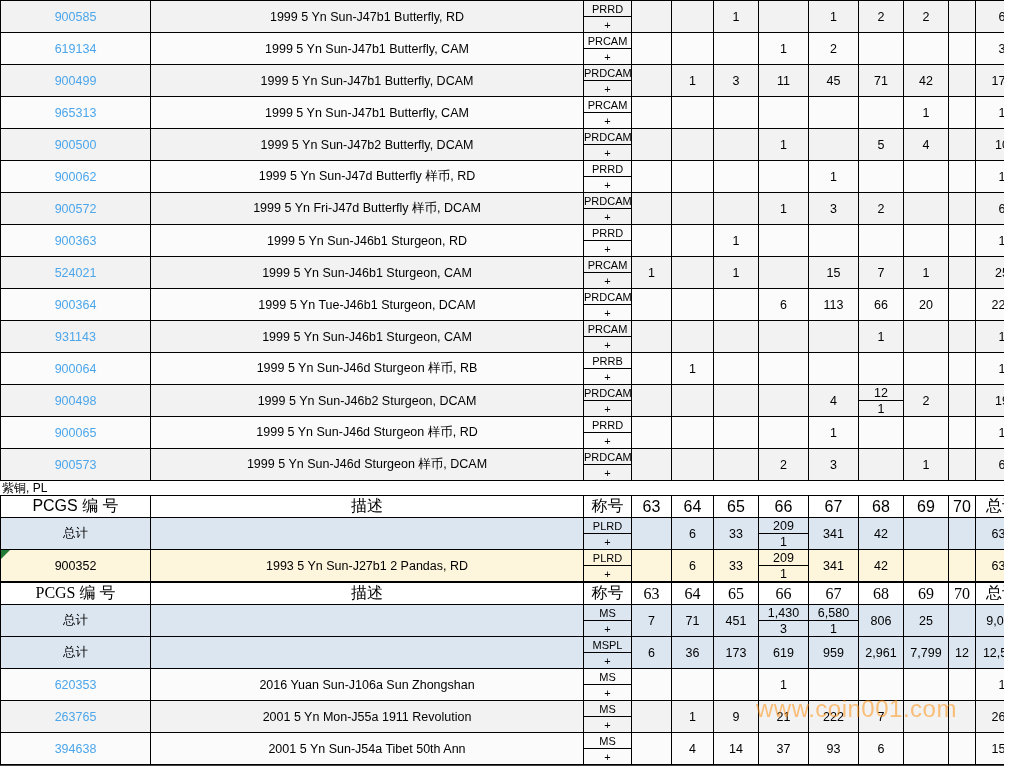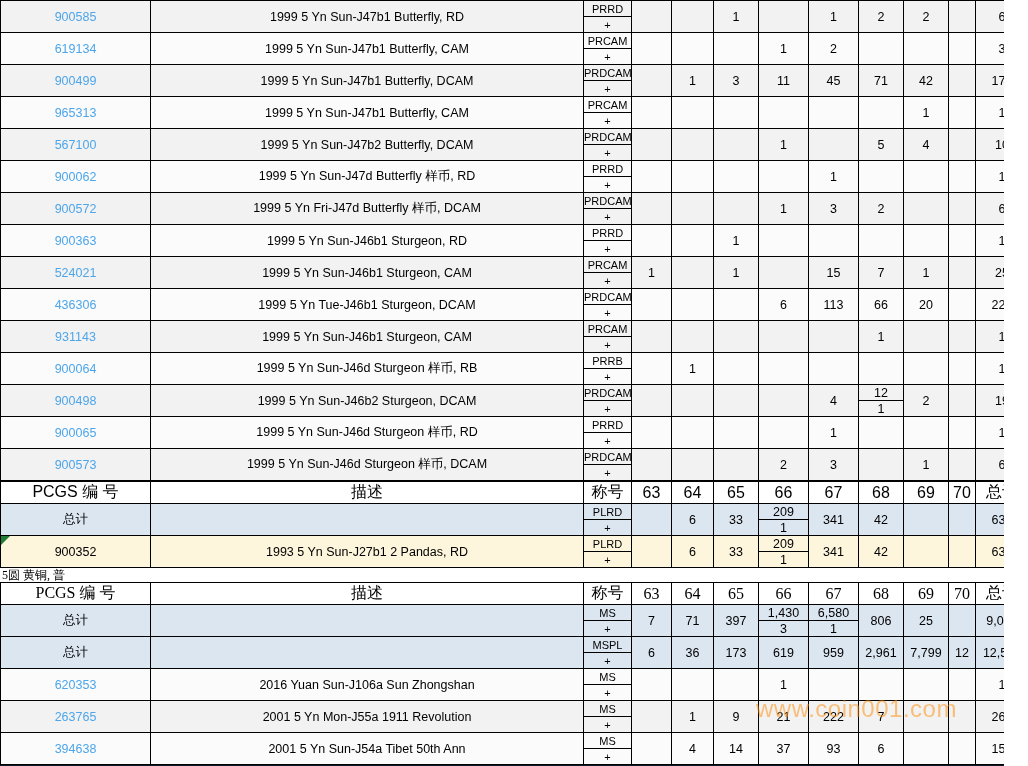--- a/index.html
+++ b/index.html
@@ -1,18 +1,18 @@
 <!DOCTYPE html>
 <html><head>
 <meta charset="utf-8">
 <style>
   html,body { margin:0; padding:0; background:#fff; }
   .page {
     position:relative; width:1004px; height:766px; overflow:hidden;
-    background:#0f172a; font-family:"Liberation Sans","DejaVu Sans",sans-serif;
+    background:#404040; font-family:"Liberation Sans","DejaVu Sans",sans-serif;
     color:#000;
   }
   table.pop-table { border-collapse:collapse; table-layout:fixed; width:1028px; }
   .pop-table td, .pop-table th {
     border:1px solid #000; padding:0; text-align:center; vertical-align:middle;
     overflow:hidden; white-space:nowrap;
   }
   .pop-table tr.sub { height:16px; }
   .pop-table thead tr { height:15px; }
   .pop-table th { font-weight:normal; font-size:16px; background:#fff; }
@@ -121,21 +121,21 @@
             <td class="num" rowspan="2"></td>
             <td class="num" rowspan="2"></td>
             <td class="num" rowspan="2">1</td>
             <td class="num" rowspan="2"></td>
             <td class="num" rowspan="2">1</td>
           </tr>
           <tr class="sub b">
             <td class="plus">+</td>
           </tr>
           <tr class="sub a">
-            <td class="pcgs link" rowspan="2"><span class="celltext">567100</span></td>
+            <td class="pcgs link" rowspan="2"><span class="celltext">900500</span></td>
             <td class="desc" rowspan="2">1999 5 Yn Sun-J47b2 Butterfly, DCAM</td>
             <td class="desig">PRDCAM</td>
             <td class="num" rowspan="2"></td>
             <td class="num" rowspan="2"></td>
             <td class="num" rowspan="2"></td>
             <td class="num" rowspan="2">1</td>
             <td class="num" rowspan="2"></td>
             <td class="num" rowspan="2">5</td>
             <td class="num" rowspan="2">4</td>
             <td class="num" rowspan="2"></td>
@@ -206,21 +206,21 @@
             <td class="num" rowspan="2">15</td>
             <td class="num" rowspan="2">7</td>
             <td class="num" rowspan="2">1</td>
             <td class="num" rowspan="2"></td>
             <td class="num" rowspan="2">25</td>
           </tr>
           <tr class="sub a">
             <td class="plus">+</td>
           </tr>
           <tr class="sub b">
-            <td class="pcgs link" rowspan="2"><span class="celltext">436306</span></td>
+            <td class="pcgs link" rowspan="2"><span class="celltext">900364</span></td>
             <td class="desc" rowspan="2">1999 5 Yn Tue-J46b1 Sturgeon, DCAM</td>
             <td class="desig">PRDCAM</td>
             <td class="num" rowspan="2"></td>
             <td class="num" rowspan="2"></td>
             <td class="num" rowspan="2"></td>
             <td class="num" rowspan="2">6</td>
             <td class="num" rowspan="2">113</td>
             <td class="num" rowspan="2">66</td>
             <td class="num" rowspan="2">20</td>
             <td class="num" rowspan="2"></td>
@@ -312,20 +312,21 @@
             <td class="num" rowspan="2"></td>
             <td class="num" rowspan="2">6</td>
           </tr>
           <tr class="sub a">
             <td class="plus">+</td>
           </tr>
         </tbody>
       </table>
     </div>
     <div class="sec">
+      <div class="section-label">紫铜, PL</div>
       <table class="pop-table">
         <colgroup>
           <col style="width: 150px;">
           <col style="width: 433px;">
           <col style="width: 48px;">
           <col style="width: 40px;">
           <col style="width: 42px;">
           <col style="width: 45px;">
           <col style="width: 50px;">
           <col style="width: 50px;">
@@ -384,21 +385,20 @@
             <td class="num" rowspan="2">632</td>
           </tr>
           <tr class="sub hl">
             <td class="plus">+</td>
             <td class="num">1</td>
           </tr>
         </tbody>
       </table>
     </div>
     <div class="sec serif">
-      <div class="section-label">5圆 黄铜, 普</div>
       <table class="pop-table">
         <colgroup>
           <col style="width: 150px;">
           <col style="width: 433px;">
           <col style="width: 48px;">
           <col style="width: 40px;">
           <col style="width: 42px;">
           <col style="width: 45px;">
           <col style="width: 50px;">
           <col style="width: 50px;">
@@ -423,21 +423,21 @@
             <th>总计</th>
           </tr>
         </thead>
         <tbody>
           <tr class="sub total">
             <td class="pcgs" rowspan="2"><span class="celltext">总计</span></td>
             <td class="desc" rowspan="2"></td>
             <td class="desig">MS</td>
             <td class="num" rowspan="2">7</td>
             <td class="num" rowspan="2">71</td>
-            <td class="num" rowspan="2">397</td>
+            <td class="num" rowspan="2">451</td>
             <td class="num">1,430</td>
             <td class="num">6,580</td>
             <td class="num" rowspan="2">806</td>
             <td class="num" rowspan="2">25</td>
             <td class="num" rowspan="2"></td>
             <td class="num" rowspan="2">9,061</td>
           </tr>
           <tr class="sub total">
             <td class="plus">+</td>
             <td class="num">3</td>

